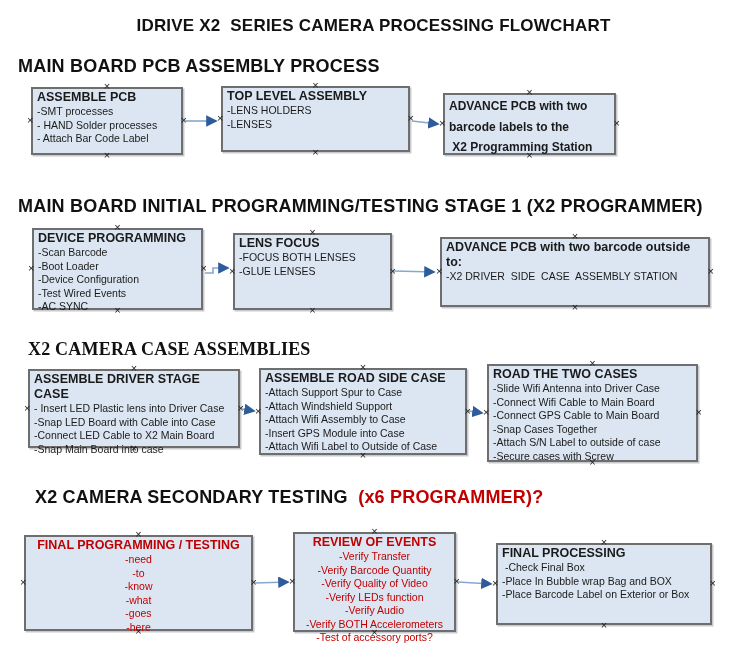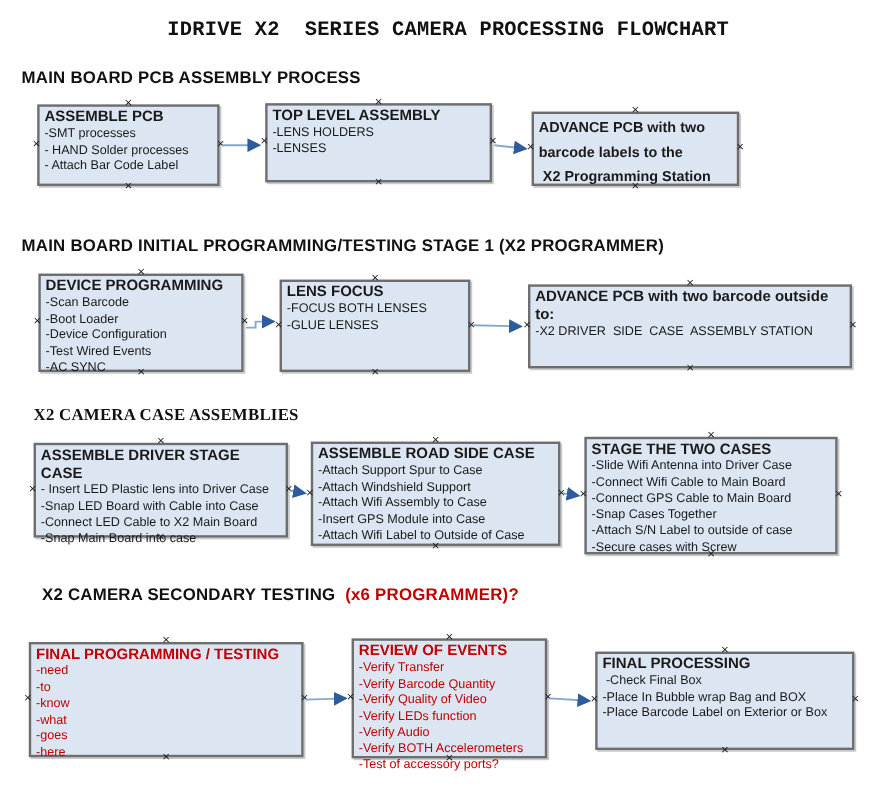--- a/index.html
+++ b/index.html
@@ -4,34 +4,34 @@
 <style>
   :root{
     --red-text:#c00000; --box-fill:#dce6f2; --box-border:#6e6e6e;
     --arrow-line:#86a8cf; --arrow-head:#2d5b9b; --heading-text:#111111;
   }
   *{margin:0;padding:0;box-sizing:border-box;}
   html,body{background:#ffffff;}
   body{font-family:"Liberation Sans","DejaVu Sans",sans-serif;color:#1a1a1a;}
   .page{position:relative;width:747px;height:662px;background:#ffffff;overflow:hidden;}
   .title{position:absolute;top:16px;left:0;width:747px;text-align:center;
-         font-size:17px;font-weight:bold;letter-spacing:.2px;white-space:pre;color:var(--heading-text);font-family:Liberation Mono, monospace;}
-  .sec-heading{position:absolute;font-size:14px;font-weight:bold;letter-spacing:.2px;
+         font-size:17px;font-weight:bold;letter-spacing:.2px;white-space:pre;color:var(--heading-text);}
+  .sec-heading{position:absolute;font-size:18px;font-weight:bold;letter-spacing:.2px;
          white-space:pre;color:var(--heading-text);}
   .sec-heading .red{color:var(--red-text);}
   #s1{left:18px;top:56px;}
   #s2{left:18px;top:196px;}
   #s3{left:28px;top:339px;font-family:Liberation Serif, serif;}
   #s4{left:35px;top:487px;}
   .fc-box{position:absolute;background:var(--box-fill);border:2px solid var(--box-border);
           padding:1px 4px 0 4px;box-shadow:1.5px 1.5px 0 rgba(130,135,142,.45);overflow:visible;}
   .fc-box .hdr{font-size:12.5px;font-weight:bold;line-height:15px;white-space:pre-wrap;}
   .fc-box .hdr.tall{font-size:12px;line-height:20.5px;}
   .fc-box .body{font-size:10.5px;line-height:13.5px;white-space:pre-wrap;}
-  .fc-box.red .hdr,.fc-box.red .body{color:var(--red-text);}
+  .fc-box.red .hdr,.fc-box.red .body{color:var(--red-text);text-align:center;}
   #boxA{left:31px;top:87px;width:152px;height:68px;}
   #boxB{left:221px;top:86px;width:189px;height:66px;}
   #boxC{left:443px;top:93px;width:173px;height:62px;}
   #boxD{left:32px;top:228px;width:171px;height:82px;}
   #boxE{left:233px;top:233px;width:159px;height:77px;}
   #boxF{left:440px;top:237px;width:270px;height:70px;}
   #boxG{left:28px;top:369px;width:212px;height:79px;}
   #boxH{left:259px;top:368px;width:208px;height:87px;}
   #boxI{left:487px;top:364px;width:211px;height:98px;}
   #boxJ{left:24px;top:535px;width:229px;height:96px;}
@@ -134,21 +134,21 @@
 -Attach Windshield Support
 -Attach Wifi Assembly to Case
 -Insert GPS Module into Case
 -Attach Wifi Label to Outside of Case</div>
   <span class="handle t">×</span>
       <span class="handle b">×</span>
       <span class="handle l">×</span>
       <span class="handle r">×</span>
     </div>
   <div class="fc-box" id="boxI">
-    <div class="hdr">STAGE THE TWO CASES</div>
+    <div class="hdr">ROAD THE TWO CASES</div>
     <div class="body">-Slide Wifi Antenna into Driver Case
 -Connect Wifi Cable to Main Board
 -Connect GPS Cable to Main Board
 -Snap Cases Together
 -Attach S/N Label to outside of case
 -Secure cases with Screw</div>
   <span class="handle t">×</span>
       <span class="handle b">×</span>
       <span class="handle l">×</span>
       <span class="handle r">×</span>

